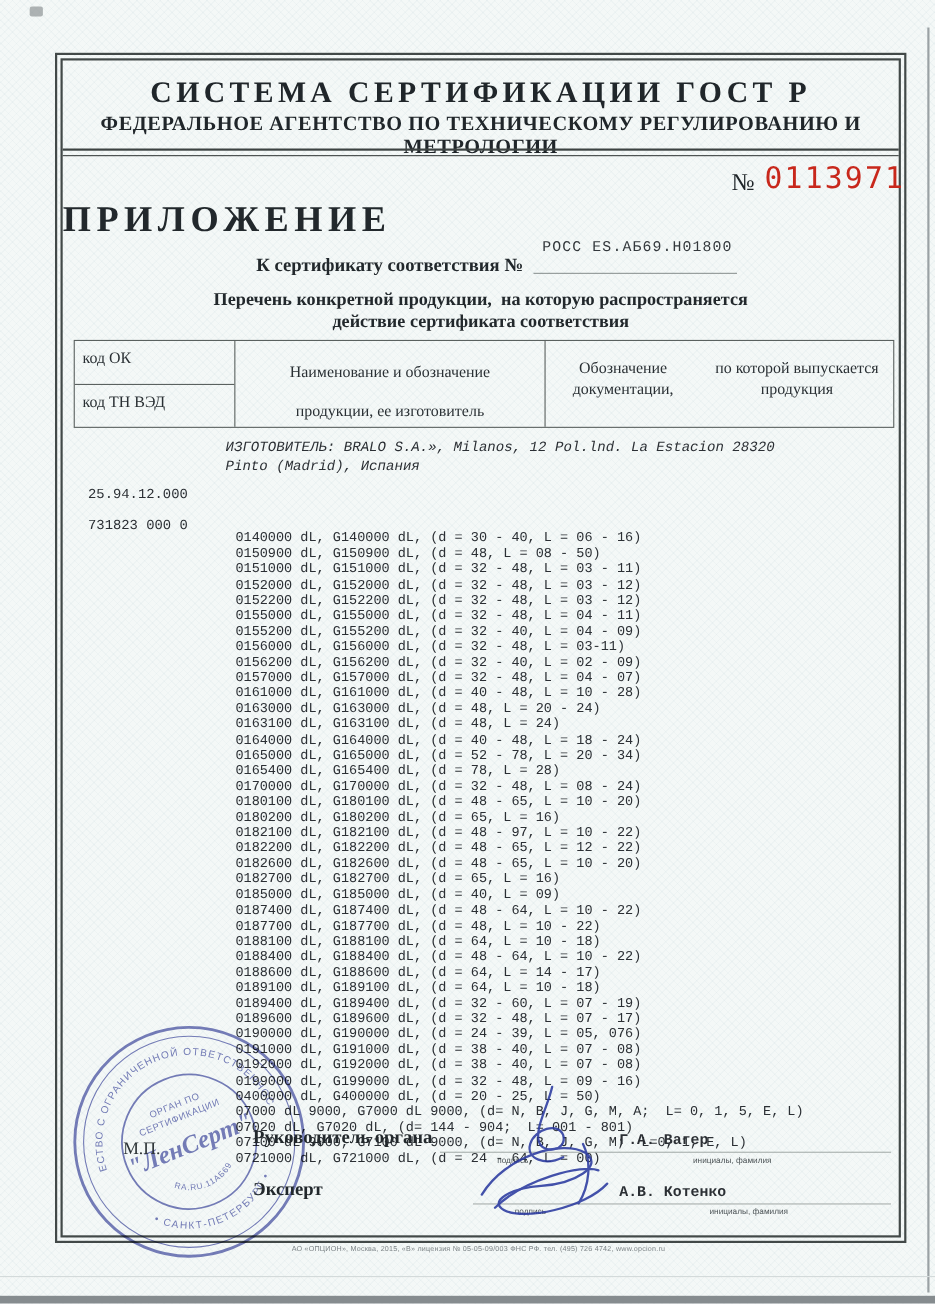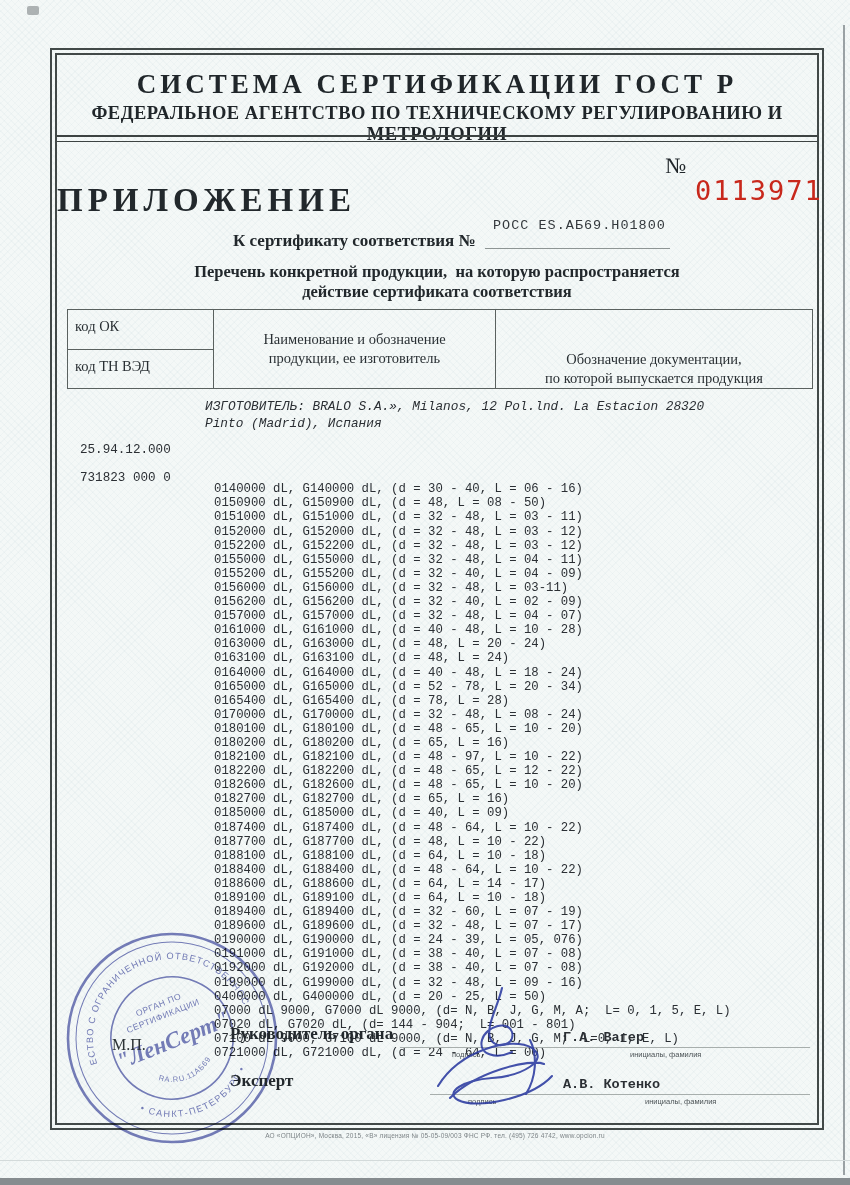--- a/index.html
+++ b/index.html
@@ -40,22 +40,22 @@
   .subtitle.l2{top:227px;}
 
   .ptable{position:absolute;left:10px;top:254px;width:744px;height:78px;
           border:1px solid #5a615f;display:flex;}
   .ptable .c1{width:146px;border-right:1px solid #5a615f;position:relative;box-sizing:border-box;}
   .ptable .c1 .split{position:absolute;left:0;top:39px;width:100%;height:1px;background:#5a615f;}
   .ptable .c1 .t{position:absolute;left:7px;top:8px;font-size:14.5px;color:#2a3034;}
   .ptable .c1 .b{position:absolute;left:7px;top:48px;font-size:14.5px;color:#2a3034;}
   .ptable .c2{width:282px;border-right:1px solid #5a615f;box-sizing:border-box;
               display:flex;flex-direction:column;justify-content:center;text-align:center;}
-  .ptable .c3{flex:1;display:flex;flex-direction:column;justify-content:flex-end;text-align:center;}
-  .ptable .hl{font-size:14.5px;color:#2a3034;line-height:19px;}
+  .ptable .c3{flex:1;display:flex;flex-direction:row;justify-content:flex-start;text-align:center;}
+  .ptable .hl{font-size:14.5px;color:#2a3034;line-height:19px;margin-top:16px;}
 
   .mono{font-family:"Liberation Mono",monospace;color:#2b2f34;}
   .manuf{position:absolute;left:205px;top:398px;font-size:12.8px;line-height:17px;white-space:pre;font-style:italic;}
   .prodlist{position:absolute;left:214px;top:440px;font-size:12.3px;line-height:14.1px;white-space:pre;}
   .prod-line{height:14.1px;}
   .code-ok{position:absolute;left:80px;top:443px;font-size:12.6px;}
   .code-tnved{position:absolute;left:80px;top:471px;font-size:12.6px;}
 
   .role{position:absolute;font-size:17px;font-weight:bold;color:#22282c;}
   .role.head{left:230px;top:1024px;}
@@ -93,21 +93,21 @@
   <div class="frame">
     <div class="frame-inner">
 
       <div class="hdr">
         <div class="hdr-line1">СИСТЕМА СЕРТИФИКАЦИИ ГОСТ Р</div>
         <div class="hdr-line2">ФЕДЕРАЛЬНОЕ АГЕНТСТВО ПО ТЕХНИЧЕСКОМУ РЕГУЛИРОВАНИЮ И МЕТРОЛОГИИ</div>
       </div>
       <div class="hdr-sep"></div>
 
       <div class="blank-no">№</div>
-      <div class="blank-no-digits" style="color:#c8281c;margin-top:28px;">0113971</div>
+      <div class="blank-no-digits" style="color:#c8281c;">0113971</div>
 
       <div class="appendix">ПРИЛОЖЕНИЕ</div>
 
       <div class="certlabel">К сертификату соответствия №</div>
       <div class="certnum">РОСС ES.АБ69.Н01800</div>
       <div class="certline"></div>
 
       <div class="subtitle l2">действие сертификата соответствия</div>
       <div class="subtitle l1">Перечень конкретной продукции,  на которую распространяется</div>
 

